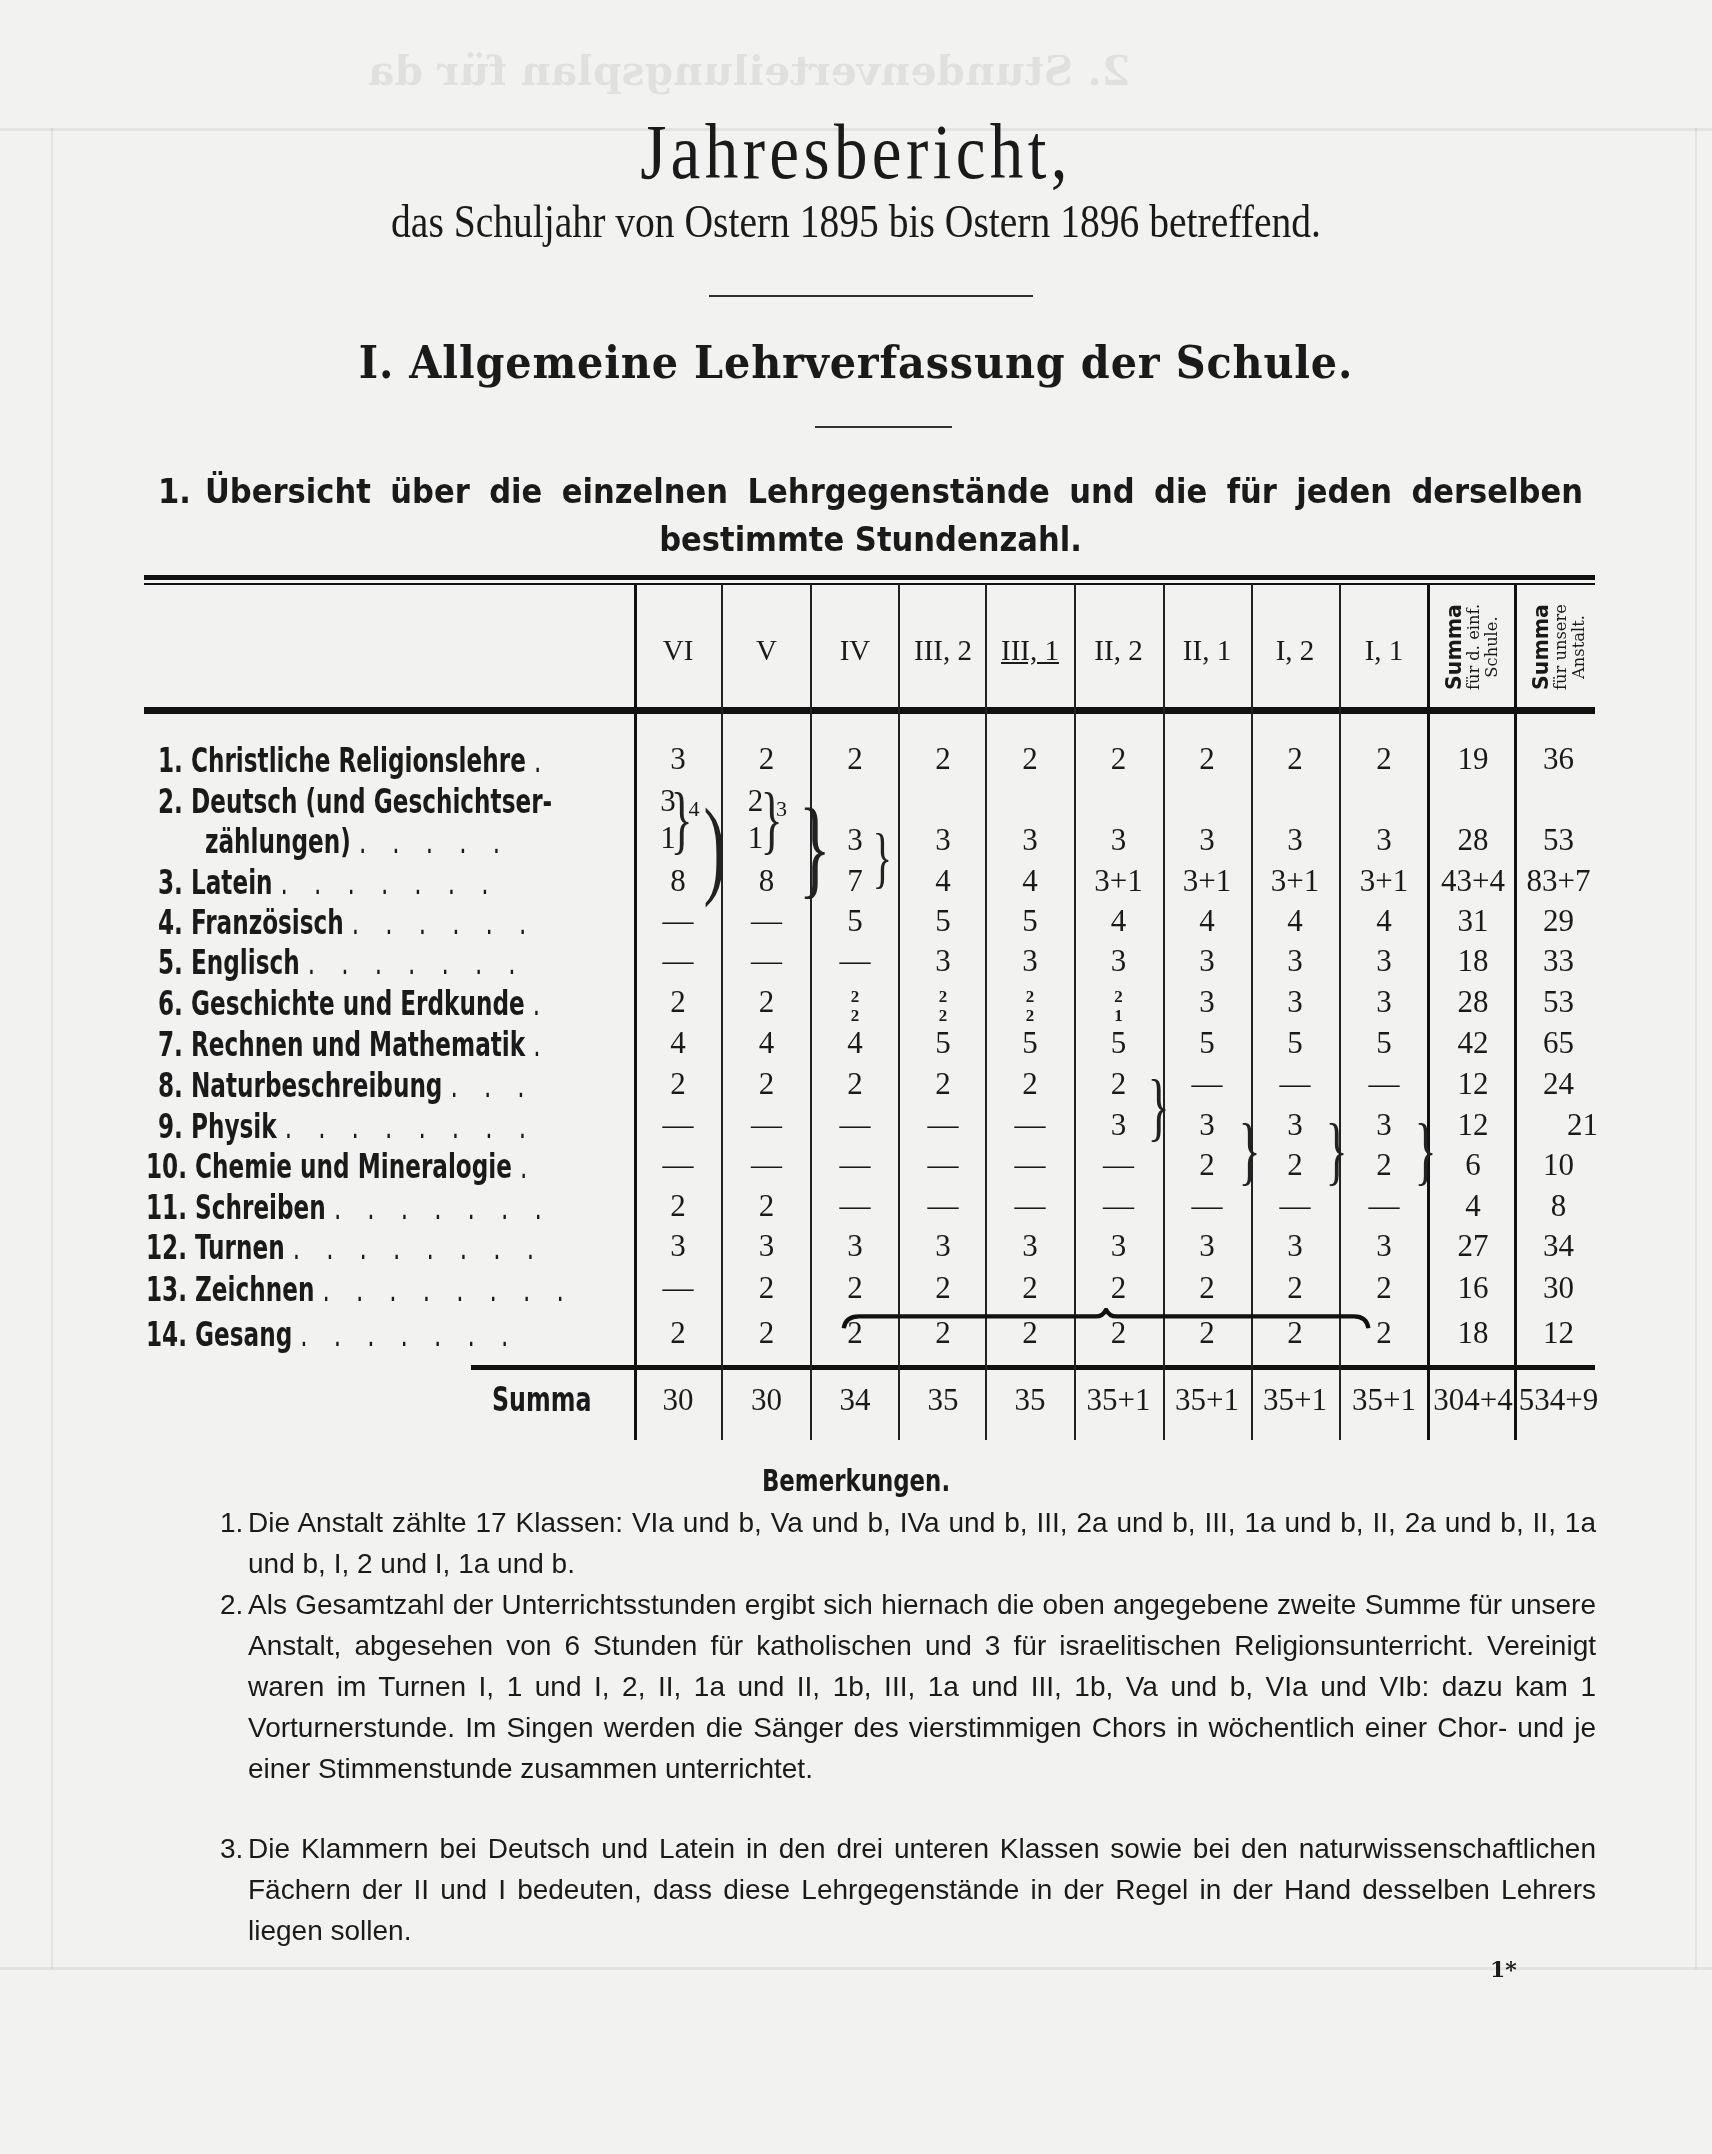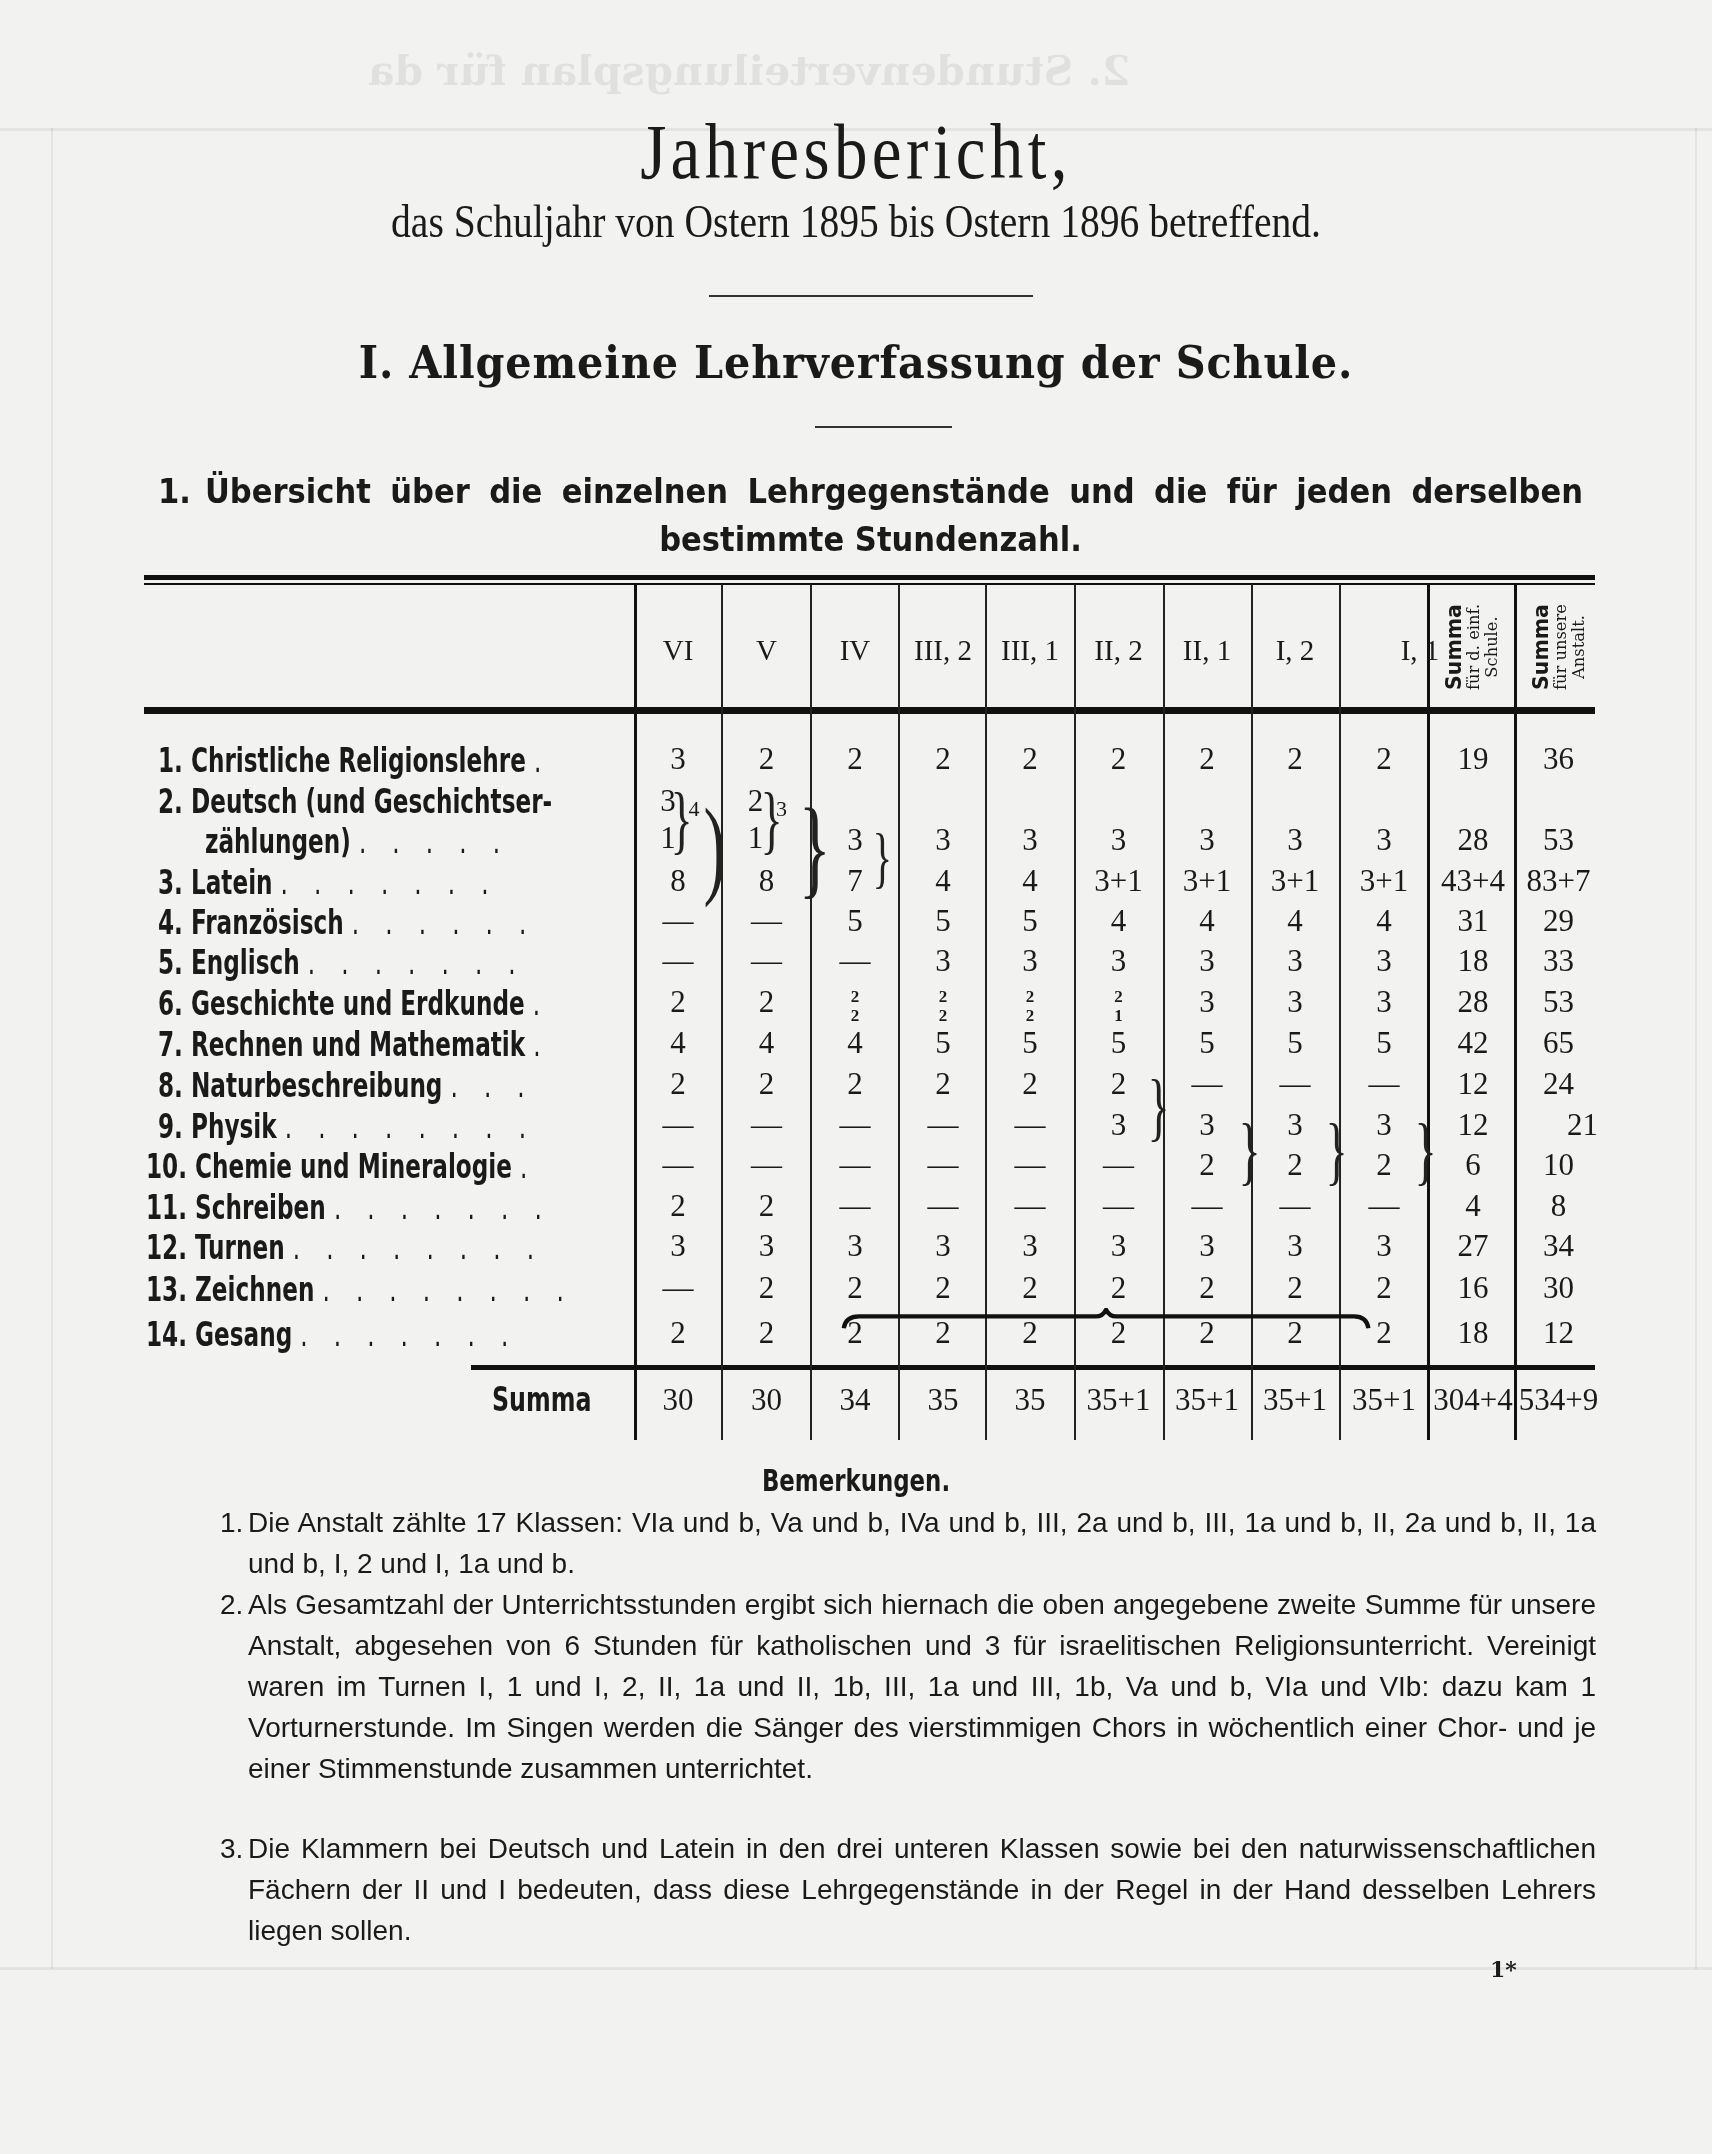--- a/index.html
+++ b/index.html
@@ -113,25 +113,25 @@
 <div class="vline" style="left:1163px; top:584px; height:856px;"></div>
 <div class="vline" style="left:1251px; top:584px; height:856px;"></div>
 <div class="vline" style="left:1339px; top:584px; height:856px;"></div>
 <div class="vline-thick" style="left:1427px; top:584px; height:856px;"></div>
 <div class="vline-thick" style="left:1514px; top:584px; height:856px;"></div>
 
 <div class="hdr" style="left:635px; width:86px;">VI</div>
 <div class="hdr" style="left:723px; width:87px;">V</div>
 <div class="hdr" style="left:812px; width:86px;">IV</div>
 <div class="hdr" style="left:900px; width:86px;">III, 2</div>
-<div class="hdr" style="left:987px; width:86px;">III, 1</div>
+<div class="hdr" style="left:987px; width:86px;text-decoration:underline;">III, 1</div>
 <div class="hdr" style="left:1075px; width:87px;">II, 2</div>
 <div class="hdr" style="left:1164px; width:86px;">II, 1</div>
 <div class="hdr" style="left:1252px; width:86px;">I, 2</div>
-<div class="hdr" style="left:1341px; width:86px;margin-left:36px;">I, 1</div>
+<div class="hdr" style="left:1341px; width:86px;">I, 1</div>
 
 <div class="vhdr" style="left:1430px;">
   <div class="rot"><b>Summa</b><br><span>für d. einf.</span><br><span>Schule.</span></div>
 </div>
 <div class="vhdr" style="left:1517px;">
   <div class="rot"><b>Summa</b><br><span>für unsere</span><br><span>Anstalt.</span></div>
 </div>
 
 <div class="row-label" style="top:741px;"><span>1. Christliche Religionslehre</span> <span class="dots">.</span></div>
 <div class="row-label" style="top:782px;"><span>2. Deutsch (und Geschichtser-</span></div>

